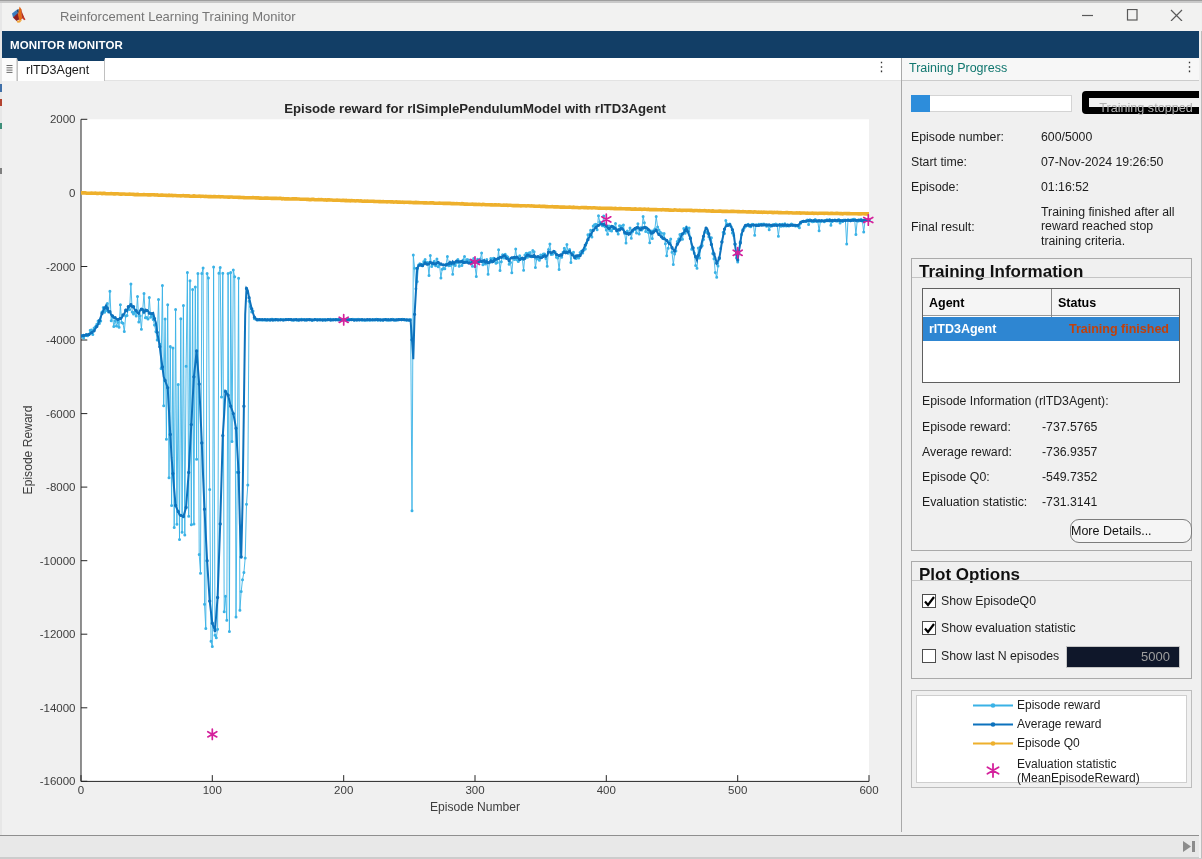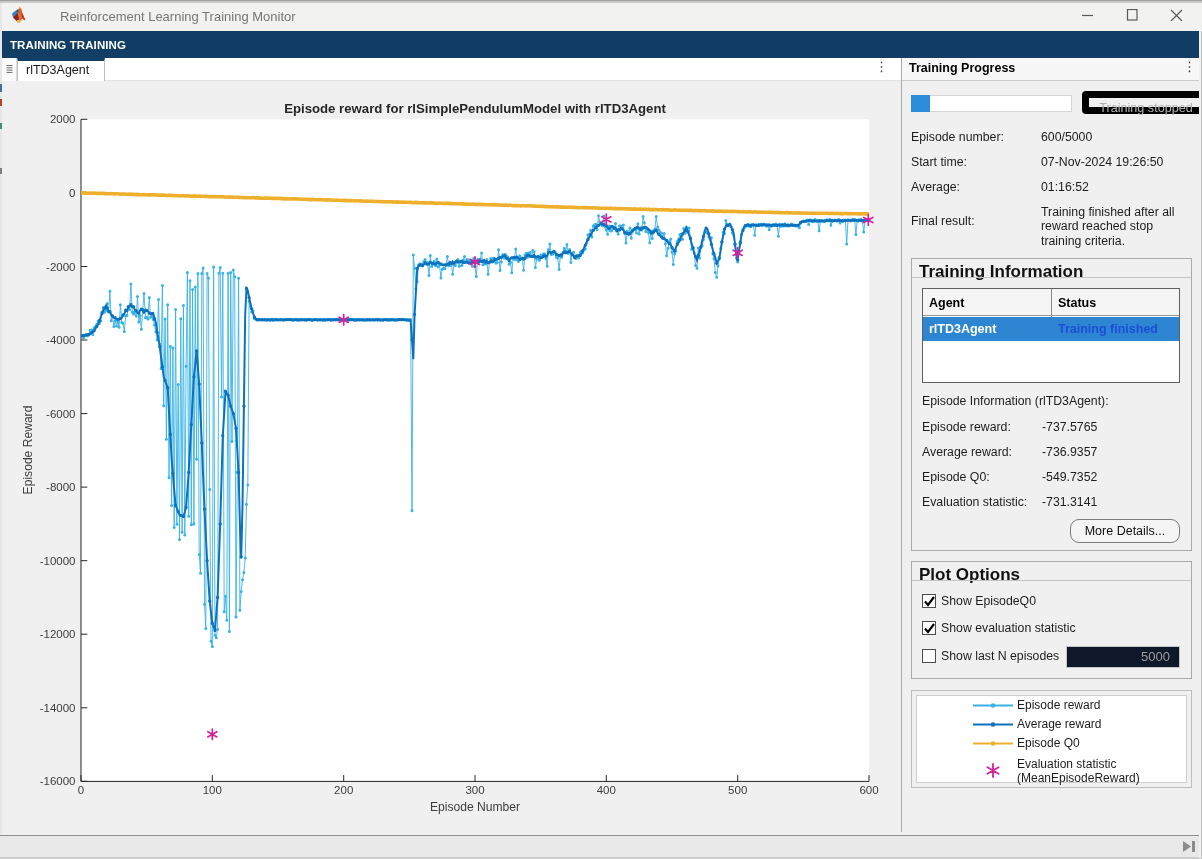--- a/index.html
+++ b/index.html
@@ -16,38 +16,38 @@
 #bluebar { left:2px; top:31px; width:1200px; height:27px; background:#123e66; color:#fff; font-size:11.5px; font-weight:bold; line-height:28px; padding-left:8px; letter-spacing:.1px; }
 
 #tabstrip { left:2px; top:58px; width:899px; height:23px; background:#ffffff; border-bottom:1px solid #e3e3e3; }
 #hambox { left:2px; top:58px; width:15px; height:23px; background:#fbfbfb; border-right:1px solid #d9d9d9; }
 #tab { left:17px; top:58px; width:88px; height:23px; background:#fff; border-left:1px solid #c0c0c0; border-right:1px solid #c0c0c0; border-top:3px solid #123e66; font-size:12.5px; color:#1a1a1a; text-align:left; padding-left:8px; line-height:19px; }
 
 #figure { left:2px; top:81px; width:899px; height:751px; background:#f0f0f0; }
 
 #rpanel { left:902px; top:58px; width:300px; height:774px; background:#f0f0f0; }
 #rphead { left:902px; top:58px; width:300px; height:23px; background:#f7f7f7; border-bottom:1px solid #cccccc; }
-#rphead .t { position:absolute; left:7px; top:3px; font-size:12.5px; color:#000000;font-weight:bold; }
+#rphead .t { position:absolute; left:7px; top:3px; font-size:12.5px; color:#0f766e; }
 .dots3 { font-size:13px; color:#333; letter-spacing:0; line-height:7px; }
 #vdivider { left:901px; top:58px; width:1px; height:774px; background:#a9a9a9; }
 
 #pbar { left:911px; top:95px; width:161px; height:17px; background:#fff; border:1px solid #d4d4d4; }
 #pfill { left:911px; top:95px; width:19px; height:17px; background:#2d8ddb; }
 #btn-stopped { left:1082px; top:91px; width:128px; height:23px; border:7px solid #000000; border-radius:4px; color:#b2b2b2; font-size:12.6px; text-align:center; line-height:21px; background:#f0f0f0; }
 .lbl { position:absolute; font-size:12.3px; color:#1d1d1d; }
 .grp { position:absolute; border:1px solid #aaaaaa; background:#f0f0f0; }
 .grp h3 { position:absolute; left:7px; top:3px; font-size:17px; color:#111; }
 .grp .hr { position:absolute; left:0; top:18px; width:100%; height:1px; background:#c4c4c4; }
 
 #tbl { left:922px; top:288px; width:258px; height:95px; background:#fff; border:1px solid #5f5f5f; }
 #tbl .hdr { position:absolute; left:0; top:0; width:100%; height:27px; background:#f5f5f5; border-bottom:1px solid #9a9a9a; }
 #tbl .vsep { position:absolute; left:128px; top:0; width:1px; height:52px; background:#8a8a8a; }
 #tbl .sel { position:absolute; left:0; top:28px; width:100%; height:24px; background:#2e86d2; }
 #tbl .b { font-weight:bold; font-size:12.5px; position:absolute; }
-#btn-more { left:1070px; top:519px; width:110px; height:24px; border:1px solid #7c7c7c; border-radius:9px; background:#f5f5f5; color:#111; font-size:12.5px; text-align:center; line-height:22px; }
+#btn-more { left:1070px; top:519px; width:122px; height:24px; border:1px solid #7c7c7c; border-radius:9px; background:#f5f5f5; color:#111; font-size:12.5px; text-align:left; line-height:22px; }
 
 .cb { position:absolute; width:14px; height:14px; background:#fff; border:1px solid #4c4c4c; }
 .cb svg { position:absolute; left:0px; top:0px; }
 
 #legbox { left:911px; top:690px; width:281px; height:98px; border:1px solid #bdbdbd; background:#f0f0f0; }
 #leginner { left:916px; top:695px; width:271px; height:88px; background:#fff; border:1px solid #cfcfcf; }
 .legtext { position:absolute; font-size:12px; color:#1d1d1d; }
 
 #botbar { left:0px; top:835px; width:1202px; height:24px; background:#e8e8e8; border-top:1px solid #8f8f8f; border-bottom:2px solid #cccccc; }
 
@@ -71,21 +71,21 @@
   <polygon points="8,2 12,12 10,14 9.2,6" fill="#b03020"></polygon>
   <polygon points="10.8,10 13.5,14.5 12,15.2 10.2,12.5" fill="#c0392b"></polygon>
   <polygon points="4.5,16 8,15.3 10,15 8,17.6 5.5,17.8" fill="#f2a63a"></polygon>
 </svg>
 <div class="abs" id="titletext">Reinforcement Learning Training Monitor</div>
 <svg class="abs winbtn" style="left:1081px;top:9px" width="112" height="12">
   <path d="M1 6.5h11" stroke="#5a5a5a" stroke-width="1.2" fill="none"></path>
   <rect x="46.5" y="0.5" width="9.5" height="10.5" stroke="#5a5a5a" stroke-width="1.2" fill="none"></rect>
   <path d="M90 1 L101 12 M101 1 L90 12" stroke="#5a5a5a" stroke-width="1.2" fill="none"></path>
 </svg>
-<div class="abs" id="bluebar">TRAINING TRAINING</div>
+<div class="abs" id="bluebar">MONITOR MONITOR</div>
 <div class="abs" id="tabstrip"></div>
 <div class="abs" id="hambox">
     <svg style="position:absolute;left:4px;top:7px" width="8" height="9">
       <path d="M0.5 0.5h6M0.5 2.8h6M0.5 5.1h6M0.5 7.4h6" stroke="#6a6a6a" stroke-width="1"></path>
     </svg>
   </div>
 <div class="abs" id="tab">rlTD3Agent</div>
 <div class="abs dots3" style="left:875px;top:63px">⋮</div>
 <div class="abs" id="figure"></div>
 <svg class="abs" id="chartsvg" style="left:2px;top:81px" width="899" height="751">
@@ -130,37 +130,37 @@
     <span class="t">Training Progress</span>
   </div>
 <div class="abs dots3" style="left:1183px;top:63px">⋮</div>
 <div class="abs" id="pbar"></div>
 <div class="abs" id="pfill"></div>
 <div class="abs" id="btn-stopped">Training stopped</div>
 <div class="lbl" style="left:911px;top:129.5px">Episode number:</div>
 <div class="lbl" style="left:1041px;top:129.5px">600/5000</div>
 <div class="lbl" style="left:911px;top:154.5px">Start time:</div>
 <div class="lbl" style="left:1041px;top:154.5px">07-Nov-2024 19:26:50</div>
-<div class="lbl" style="left:911px;top:179.5px">Average:</div>
+<div class="lbl" style="left:911px;top:179.5px">Episode:</div>
 <div class="lbl" style="left:1041px;top:179.5px">01:16:52</div>
-<div class="lbl" style="left:911px;top:214px">Final result:</div>
+<div class="lbl" style="left:911px;top:220px">Final result:</div>
 <div class="lbl" style="left:1041px;top:204.5px;width:150px;line-height:14.6px">Training finished after all reward reached stop training criteria.</div>
 
 <div class="grp" style="left:911px;top:258px;width:281px;height:293px">
     <h3>Training Information</h3>
     <div class="hr"></div>
   </div>
 <div class="abs" id="tbl">
   <div class="hdr"></div>
     <div class="vsep"></div>
   <div class="b" style="left:6px;top:7px">Agent</div>
   <div class="b" style="left:135px;top:7px">Status</div>
   <div class="sel"></div>
   <div class="b" style="left:6px;top:33px;color:#fff">rlTD3Agent</div>
-  <div class="b" style="left:135px;top:33px;color:#1d4ed8">Training finished</div>
+  <div class="b" style="left:146px;top:33px;color:#c2410c">Training finished</div>
 </div>
 <div class="lbl" style="left:922px;top:394px;font-weight:normal">Episode Information (rlTD3Agent):</div>
 <div class="lbl" style="left:922px;top:420px">Episode reward:</div>
 <div class="lbl" style="left:1042px;top:420px">-737.5765</div>
 <div class="lbl" style="left:922px;top:445px">Average reward:</div>
 <div class="lbl" style="left:1042px;top:445px">-736.9357</div>
 <div class="lbl" style="left:922px;top:470px">Episode Q0:</div>
 <div class="lbl" style="left:1042px;top:470px">-549.7352</div>
 <div class="lbl" style="left:922px;top:495px">Evaluation statistic:</div>
 <div class="lbl" style="left:1042px;top:495px">-731.3141</div>

